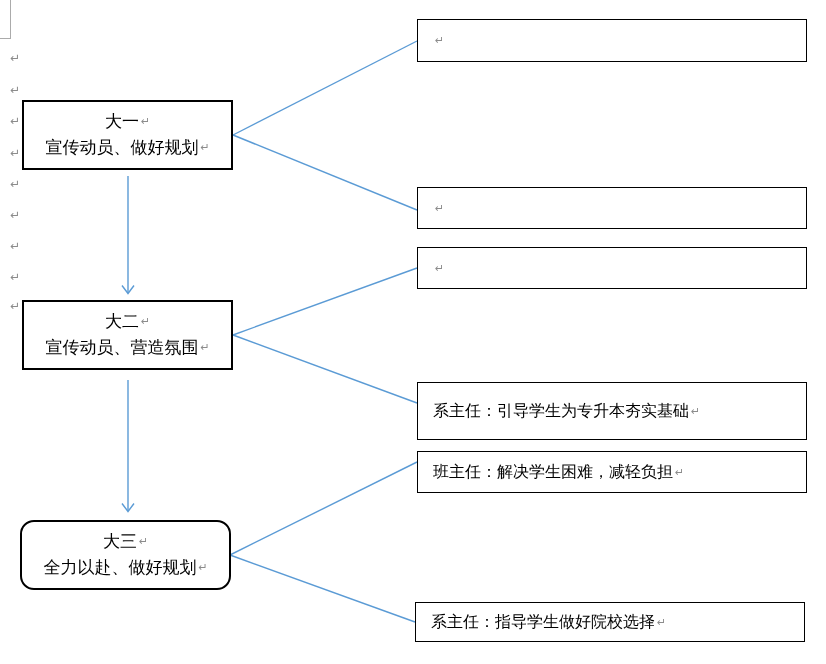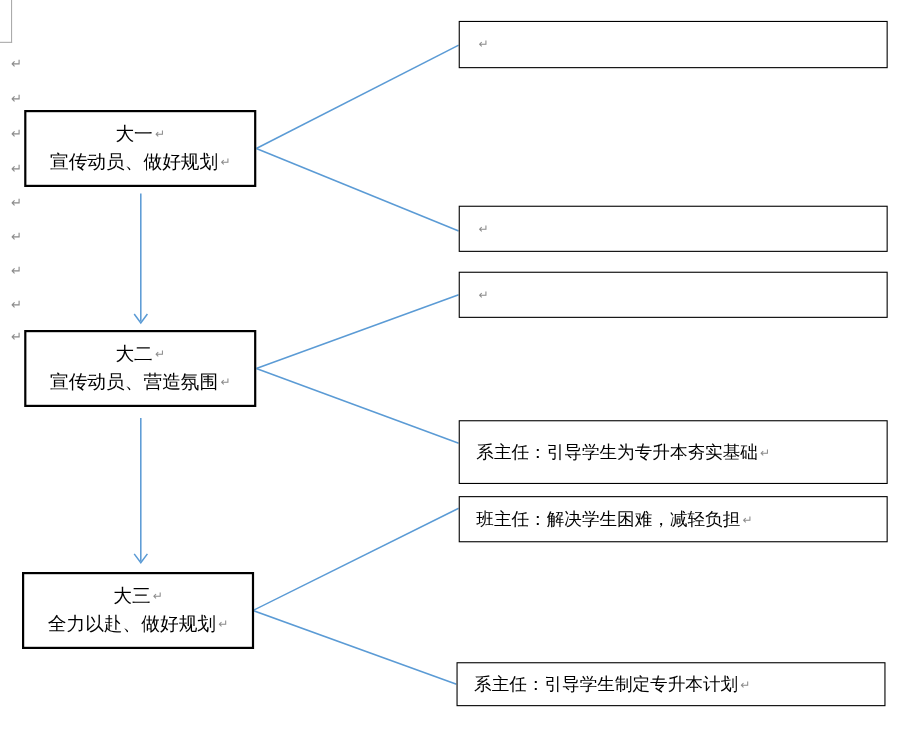--- a/index.html
+++ b/index.html
@@ -107,21 +107,21 @@
     <div class="stage-line">
       <span>大二</span>
         <span class="pilcrow">↵</span>
     </div>
     <div class="stage-line">
       <span>宣传动员、营造氛围</span>
         <span class="pilcrow">↵</span>
     </div>
   </div>
 
-  <div class="stage-box" style="left:20px;top:520px;">
+  <div class="stage-box" style="left:20px;top:520px;border-radius:14px;">
     <div class="stage-line">
       <span>大三</span>
         <span class="pilcrow">↵</span>
     </div>
     <div class="stage-line">
       <span>全力以赴、做好规划</span>
         <span class="pilcrow">↵</span>
     </div>
   </div>
 
@@ -136,17 +136,17 @@
   </div>
   <div class="task-box" style="left:417px;top:382px;height:58px;">
     <span>系主任：引导学生为专升本夯实基础</span>
       <span class="pilcrow">↵</span>
   </div>
   <div class="task-box" style="left:417px;top:440px;height:42px;margin-top:11px;">
     <span>班主任：解决学生困难，减轻负担</span>
       <span class="pilcrow">↵</span>
   </div>
   <div class="task-box" style="left:415px;top:602px;height:40px;">
-    <span>系主任：引导学生制定专升本计划</span>
+    <span>系主任：指导学生做好院校选择</span>
       <span class="pilcrow">↵</span>
   </div>
 
 </div>
 
 </body></html>

